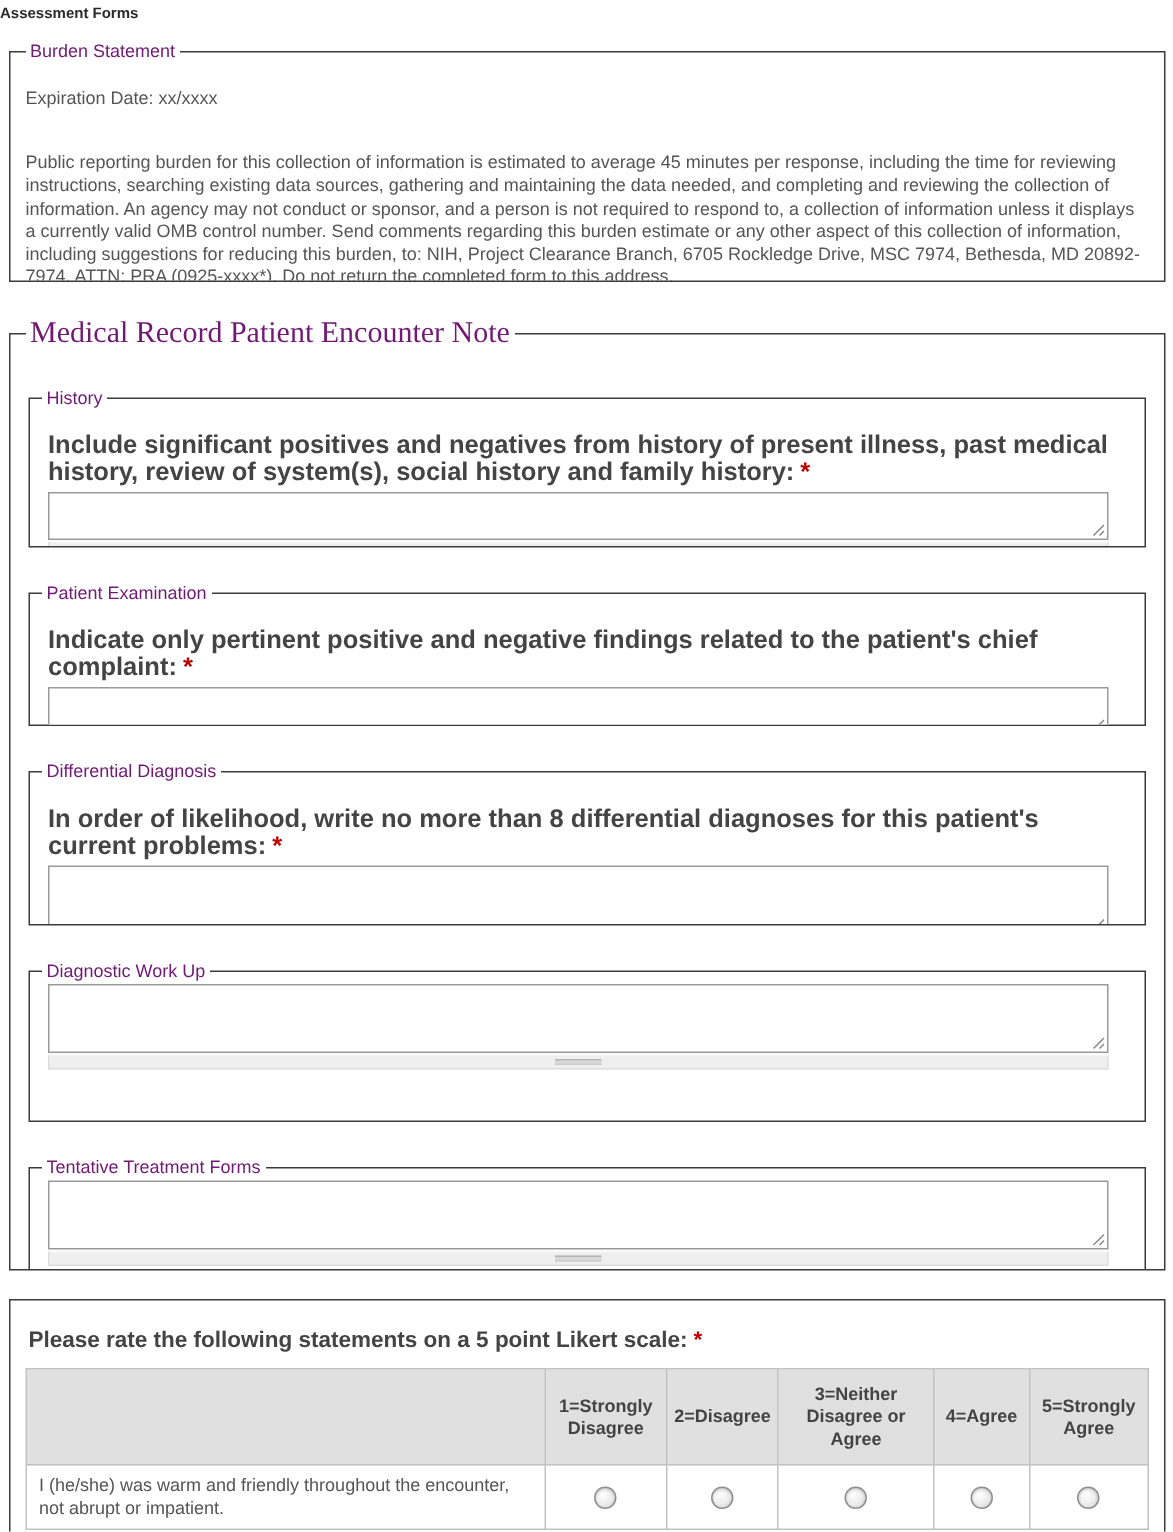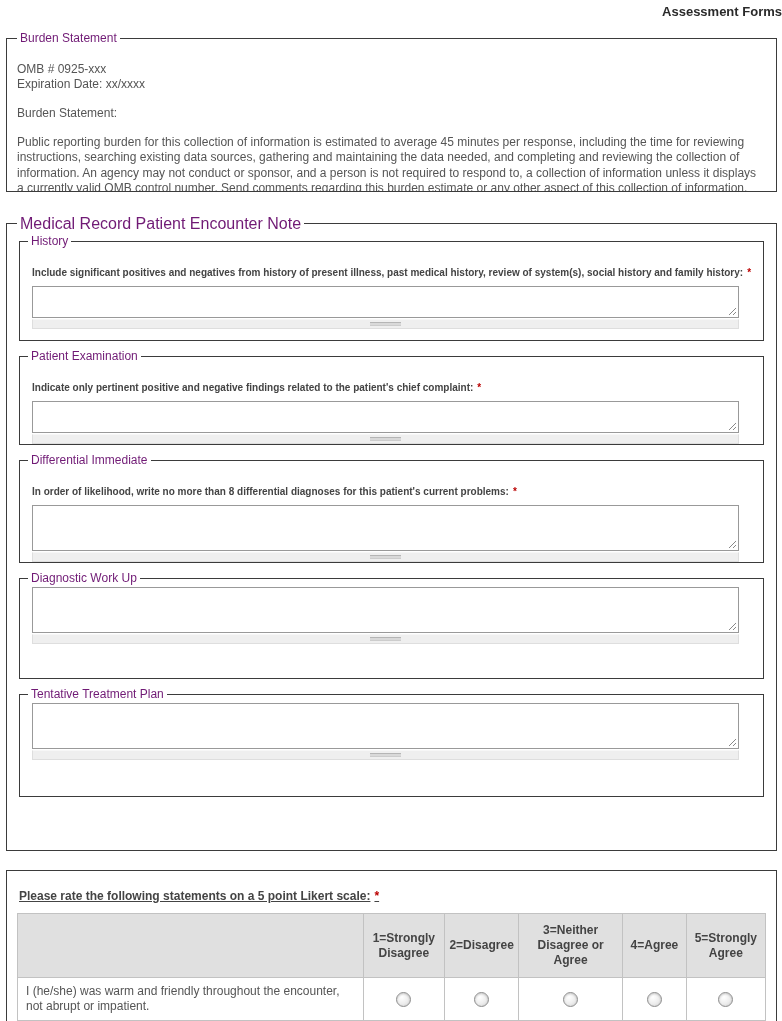--- a/index.html
+++ b/index.html
@@ -9,67 +9,67 @@
     height: 1021px;
     overflow: hidden;
     background: #ffffff;
     font-family: "Liberation Sans", sans-serif;
     font-size: 12px;
     color: #555555;
   }
   .page { width: 782px; }
 
   .page-title {
-    font-size: 13px;
+    font-size: 10px;
     font-weight: bold;
     color: #2a2a2a;
-    text-align: right;
+    text-align: left;
     margin: 4px 0 13px 0;
   }
 
   fieldset {
     border: 1px solid #3b3b3b;
     margin: 0 5px 0 6px;
     padding: 4px 10px 10px 10px;
     box-sizing: border-box;
   }
   legend {
     color: #701a75;
     font-size: 12px;
     padding: 0 3px;
     line-height: 1.1;
   }
-  legend.big { font-size: 16px; }
+  legend.big { font-size: 20px; font-family: Liberation Serif, serif; }
 
   
   .fs-burden { height: 160px; overflow: hidden; margin-bottom: 23px; }
   .fs-burden .pre-gap { height: 13px; }
   .fs-burden .line { line-height: 15px; }
   .fs-burden .blank { height: 14px; }
   .fs-burden .para { margin: 0; line-height: 15.2px; }
 
   
   .fs-encounter { height: 636px; overflow: hidden; margin-bottom: 19px; padding-top: 2px; }
 
   fieldset.inner {
     border: 1px solid #3b3b3b;
-    margin: 0 2px 9px 2px;
+    margin: 24px 2px 9px 2px;
     padding: 2px 8px 20px 8px;
     overflow: hidden;
   }
   .h-history { height: 106px; }
   .h-pe      { height: 95px;  }
   .h-dd      { height: 109px; }
   .h-dwu     { height: 107px; }
   .h-ttp     { height: 109px; }
 
   .q-label {
     font-weight: bold;
     color: #444444;
-    font-size: 10px;
+    font-size: 17px;
     line-height: 18px;
     margin: 14px 0 4px 4px;
     max-width: 725px;
   }
   .req {
     color: #bb0000;
     font-weight: bold;
     margin-left: 4px;
   }
 
@@ -111,23 +111,22 @@
     background: #d9d9d9;
     border-top: 1px solid #b5b5b5;
     border-bottom: 1px solid #cccccc;
   }
 
   
   .fs-skills { padding-bottom: 20px; }
   .instruction {
     font-weight: bold;
     color: #444444;
-    font-size: 12px;
+    font-size: 15px;
     margin: 14px 0 10px 2px;
-    text-decoration: underline;
   }
 
   table.likert {
     border-collapse: collapse;
     width: 100%;
     table-layout: fixed;
   }
   table.likert th, table.likert td {
     border: 1px solid #c2c2c2;
   }
@@ -163,24 +162,22 @@
 </head>
 <body>
 
 <div class="page">
 
   <div class="page-title">Assessment Forms</div>
 
   <fieldset class="fs-burden">
     <legend>Burden Statement</legend>
     <div class="pre-gap"></div>
-    <div class="line">OMB # 0925-xxx</div>
     <div class="line">Expiration Date: xx/xxxx</div>
     <div class="blank"></div>
-    <div class="line">Burden Statement:</div>
     <div class="blank"></div>
     <p class="para">Public reporting burden for this collection of information is estimated to average 45 minutes per response, including the time for reviewing instructions, searching existing data sources, gathering and maintaining the data needed, and completing and reviewing the collection of information. An agency may not conduct or sponsor, and a person is not required to respond to, a collection of information unless it displays a currently valid OMB control number. Send comments regarding this burden estimate or any other aspect of this collection of information, including suggestions for reducing this burden, to: NIH, Project Clearance Branch, 6705 Rockledge Drive, MSC 7974, Bethesda, MD 20892-7974, ATTN: PRA (0925-xxxx*). Do not return the completed form to this address.</p>
   </fieldset>
 
   <fieldset class="fs-encounter">
     <legend class="big">Medical Record Patient Encounter Note</legend>
 
     <fieldset class="inner h-history">
       <legend>History</legend>
       <div class="q-label">
@@ -211,21 +208,21 @@
               <path d="M2 9 L9 2 M6 9 L9 6" stroke="#888" stroke-width="1" fill="none"></path>
             </svg>
         </div>
         <div class="grippie">
             <div class="grip-handle"></div>
           </div>
       </div>
     </fieldset>
 
     <fieldset class="inner h-dd">
-      <legend>Differential Immediate</legend>
+      <legend>Differential Diagnosis</legend>
       <div class="q-label">
         <span>In order of likelihood, write no more than 8 differential diagnoses for this patient's current problems:</span><span class="req">*</span>
       </div>
       <div class="ta-wrap ta-large">
         <div class="ta-box">
           <textarea class="ta" style=""></textarea>
           <svg class="resizer" width="10" height="10">
               <path d="M2 9 L9 2 M6 9 L9 6" stroke="#888" stroke-width="1" fill="none"></path>
             </svg>
         </div>
@@ -244,21 +241,21 @@
               <path d="M2 9 L9 2 M6 9 L9 6" stroke="#888" stroke-width="1" fill="none"></path>
             </svg>
         </div>
         <div class="grippie">
             <div class="grip-handle"></div>
           </div>
       </div>
     </fieldset>
 
     <fieldset class="inner h-ttp">
-      <legend>Tentative Treatment Plan</legend>
+      <legend>Tentative Treatment Forms</legend>
       <div class="ta-wrap ta-large">
         <div class="ta-box">
           <textarea class="ta" style=""></textarea>
           <svg class="resizer" width="10" height="10">
               <path d="M2 9 L9 2 M6 9 L9 6" stroke="#888" stroke-width="1" fill="none"></path>
             </svg>
         </div>
         <div class="grippie">
             <div class="grip-handle"></div>
           </div>

